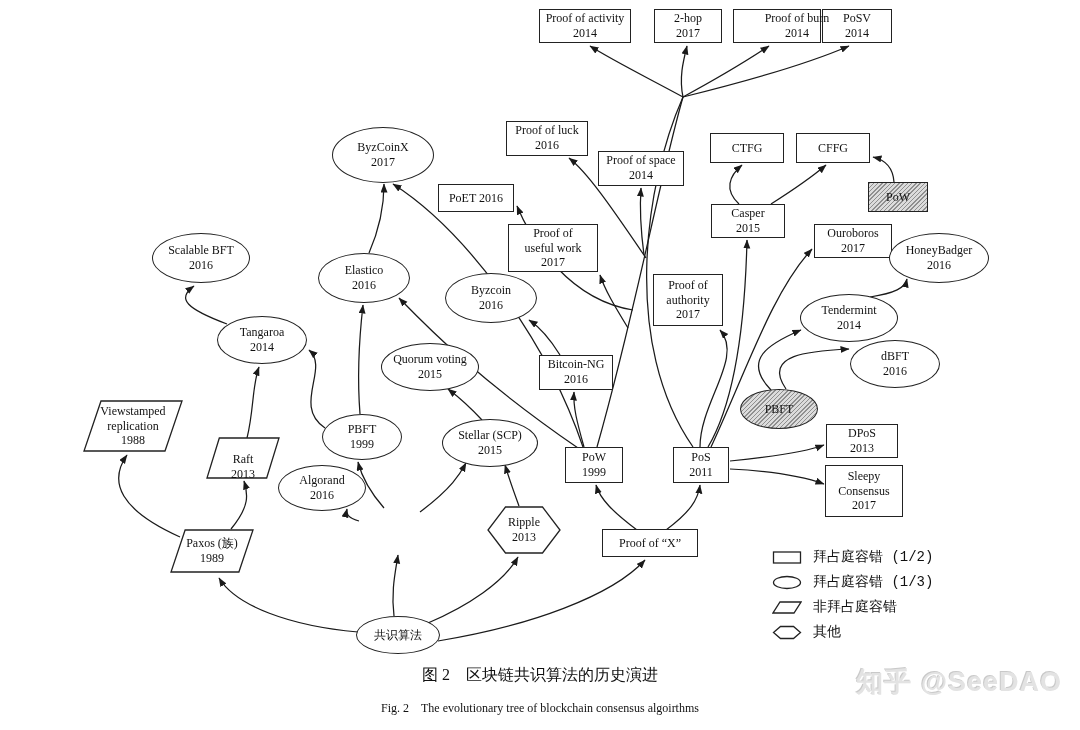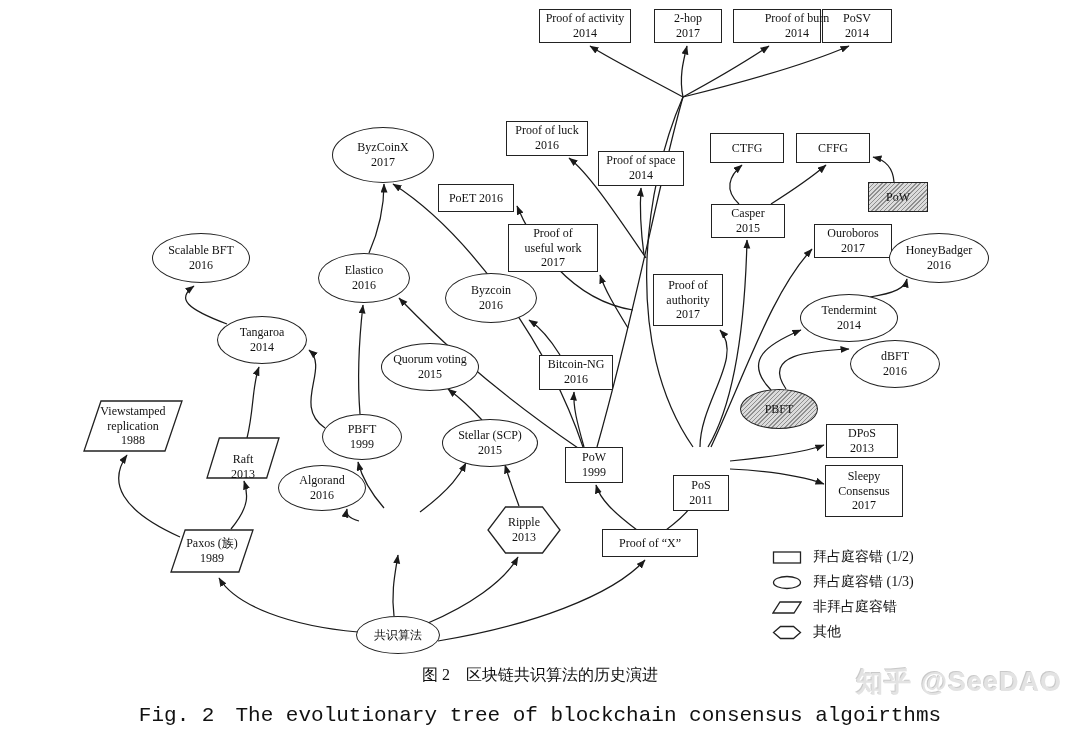--- a/index.html
+++ b/index.html
@@ -13,24 +13,24 @@
   .shape-ellipse{border:1.3px solid #222;border-radius:50%;background:#fff;}
   .hatched{background:repeating-linear-gradient(135deg,#8f8f8f 0px,#8f8f8f 1px,#dcdcdc 1px,#dcdcdc 3px);}
   .shape-parallelogram,.shape-hexagon{border:none;background:transparent;}
   .shape-svg{position:absolute;left:0;top:0;}
   .shape-svg polygon{fill:#fff;stroke:#222;stroke-width:1.3;}
   .txt{position:relative;z-index:1;}
   #legend{position:absolute;left:772px;top:549px;z-index:3;}
   .legend-row{display:flex;align-items:center;margin-bottom:9px;height:16px;}
   .legend-glyph{width:30px;height:15px;margin-right:11px;flex:0 0 auto;}
   .legend-glyph rect,.legend-glyph ellipse,.legend-glyph polygon{fill:none;stroke:#222;stroke-width:1.3;}
-  .legend-label{font-size:14px;}
+  .legend-label{font-size:14px;font-family:Liberation Mono, monospace;}
   .caption{position:absolute;left:0;width:1080px;text-align:center;z-index:3;}
   #caption-zh{top:665px;font-size:16px;}
-  #caption-en{top:700px;font-size:21px;font-family:Liberation Mono, monospace;}
+  #caption-en{top:700px;font-size:12px;}
   #watermark{position:absolute;right:18px;top:664px;z-index:4;font-size:27px;font-weight:bold;
              color:#e3e3e3;text-shadow:1px 1px 0 #fff,-1px -1px 0 #c9c9c9;letter-spacing:1px;
              font-family:"Liberation Sans", sans-serif;}
 </style>
 </head>
 <body>
 
 <div id="stage">
   <svg id="edges" width="1080" height="730">
     <defs>
@@ -263,21 +263,21 @@
           <div>Raft</div>
           <div>2013</div>
         </div>
       </div>
       <div class="node shape-rect" style="left: 565px; top: 447px; width: 58px; height: 36px;">
         <div class="txt">
           <div>PoW</div>
           <div>1999</div>
         </div>
       </div>
-      <div class="node shape-rect" style="left: 673px; top: 447px; width: 56px; height: 36px; margin-top: 28px;">
+      <div class="node shape-rect" style="left: 673px; top: 447px; width: 56px; height: 36px;">
         <div class="txt">
           <div>PoS</div>
           <div>2011</div>
         </div>
       </div>
       <div class="node shape-rect" style="left: 826px; top: 424px; width: 72px; height: 34px;">
         <div class="txt">
           <div>DPoS</div>
           <div>2013</div>
         </div>

